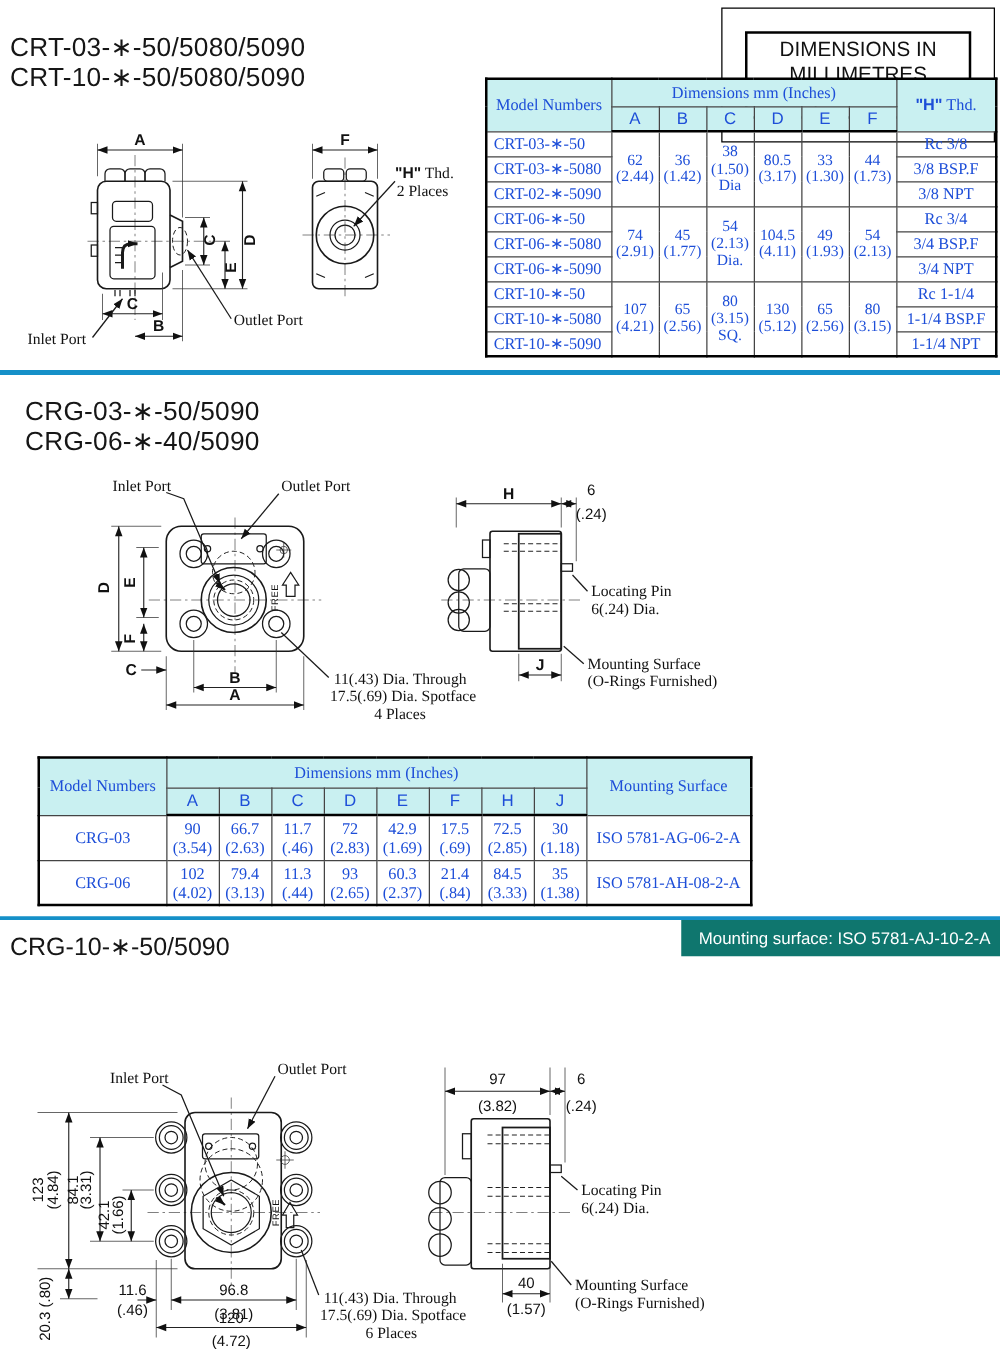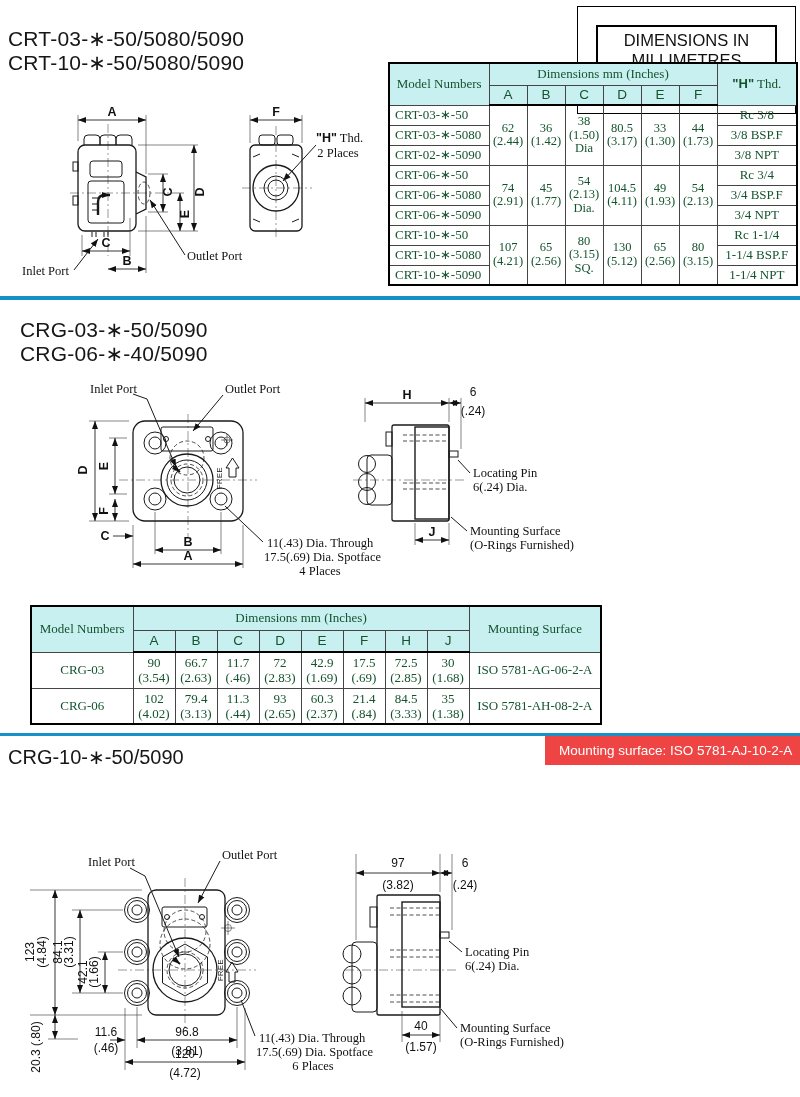--- a/index.html
+++ b/index.html
@@ -14,26 +14,26 @@
   .title-sm { font-family:"Liberation Sans", sans-serif; font-size:20px; color:#161616; }
 
   
   .notice-outer { border:1px solid #000; padding:18px; background:#fff; }
   .notice-inner { border:2px solid #000; text-align:center;
                   font-family:"Liberation Sans", sans-serif; font-size:16.5px;
                   line-height:20px; padding:3px 6px; color:#111; }
 
   
   .rule { background:#1590c8; }
-  .banner { background:#ef4444; color:#fff; font-family:"Liberation Sans", sans-serif;
+  .banner { background:#0f766e; color:#fff; font-family:"Liberation Sans", sans-serif;
             font-size:13.5px; display:flex; align-items:center; padding-left:14px; }
 
   
   table.dims { border-collapse:collapse; table-layout:fixed; border:2.5px solid #000;
-               font-size:13px; color:#14532d; }
+               font-size:13px; color:#1d4ed8; }
   table.dims th, table.dims td { border:1px solid #444; text-align:center;
                vertical-align:middle; font-weight:normal; padding:0; }
   .hdr { background:#c9f0f1; }
   .letters th { background:#c9f0f1; font-family:"Liberation Sans", sans-serif;
                 font-weight:bold; font-size:13.5px; border-bottom:2px solid #000 !important; }
   .gtop td { border-top:2px solid #000; }
   .model-cell { text-align:left !important; padding-left:5px !important; }
   .val { font-size:12.5px; line-height:13.5px; }
   .val span { display:block; }
   .two-line span { display:block; line-height:15px; }
@@ -474,21 +474,21 @@
       <td class="two-line">
             <span>17.5</span>
             <span>(.69)</span>
           </td>
       <td class="two-line">
             <span>72.5</span>
             <span>(2.85)</span>
           </td>
       <td class="two-line">
             <span>30</span>
-            <span>(1.68)</span>
+            <span>(1.18)</span>
           </td>
       <td>ISO 5781-AG-06-2-A</td>
     </tr>
     <tr style="height:36px">
       <td>CRG-06</td>
       <td class="two-line">
             <span>102</span>
             <span>(4.02)</span>
           </td>
       <td class="two-line">

